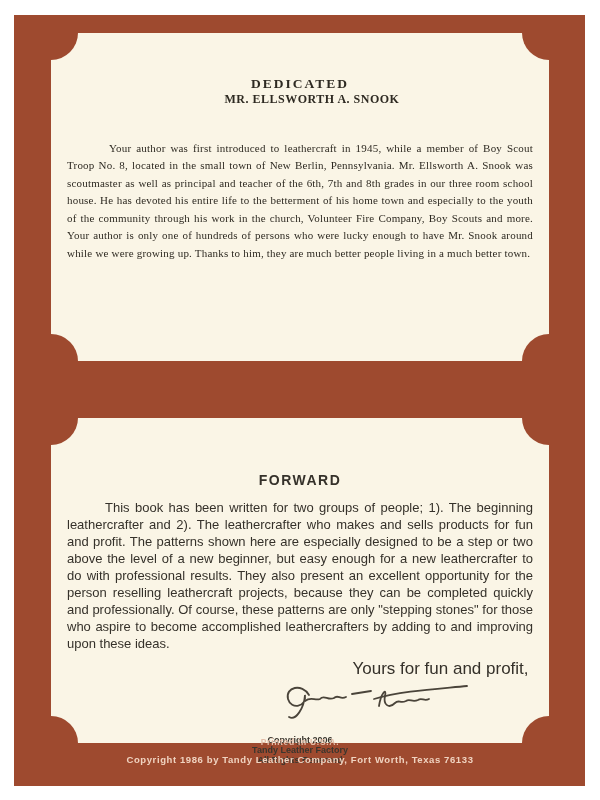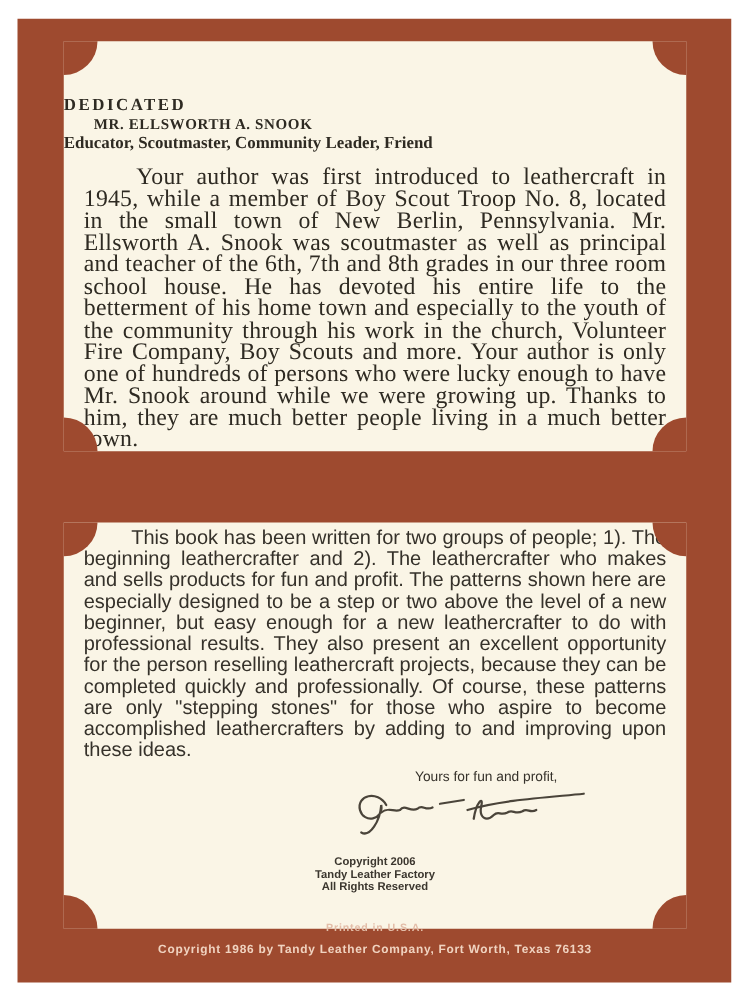--- a/index.html
+++ b/index.html
@@ -25,46 +25,47 @@
   .panel-2{top:418px;height:325px;}
   .cut{
     position:absolute;width:27px;height:27px;background:#9e4a2f;
   }
   .cut-tl{top:0;left:0;border-bottom-right-radius:100%;}
   .cut-tr{top:0;right:0;border-bottom-left-radius:100%;}
   .cut-bl{bottom:0;left:0;border-top-right-radius:100%;}
   .cut-br{bottom:0;right:0;border-top-left-radius:100%;}
 
   
-  .ded-head{padding-top:44px;text-align:left;font-weight:bold;}
+  .ded-head{padding-top:44px;text-align:center;font-weight:bold;}
   .ded-line1{font-size:13.5px;line-height:14.5px;letter-spacing:2px;}
   .ded-line2{font-size:13.5px;line-height:14.5px;letter-spacing:1px;}
   .ded-line3{font-size:12px;line-height:15px;letter-spacing:0.5px;margin-left:24px;}
   .ded-line4{font-size:13.5px;line-height:14.5px;}
   .ded-body{
-    width:466px;margin:12px auto 0;
-    font-size:19px;line-height:17.5px;
+    width:466px;margin:33px auto 0;
+    font-size:11px;line-height:17.5px;
     text-align:justify;text-indent:42px;
     letter-spacing:0.2px;
   }
 
   
   .panel-2{font-family:"Liberation Sans", sans-serif;color:#35312a;}
   .fwd-head{
     padding-top:42px;text-align:center;
     font-weight:bold;font-size:14px;letter-spacing:1.5px;
   }
   .fwd-body{
     width:466px;margin:4px auto 0;
-    font-size:16px;line-height:17px;
+    font-size:13px;line-height:17px;
     text-align:justify;text-indent:38px;
   }
   .fwd-closing{
     margin:7px 0 0 281px;
-    font-size:11px;
+    font-size:17px;
+    text-align:center;
   }
   .signature{display:block;margin:1px 0 0 228px;}
   .printed-name{margin:-4px 0 0 294px;font-size:13px;}
   .copyright-block{
     margin-top:11px;text-align:center;
     font-weight:bold;color:#3b362e;
   }
   .cb-line{font-size:9px;line-height:10px;}
   .cb-line4{font-size:8.7px;line-height:10px;}
 
@@ -92,31 +93,31 @@
 
   <section class="panel panel-1">
     <div class="cut cut-tl"></div>
     <div class="cut cut-tr"></div>
     <div class="cut cut-bl"></div>
     <div class="cut cut-br"></div>
 
     <div class="ded-head">
       <div class="ded-line1">DEDICATED</div>
       <div class="ded-line3">MR. ELLSWORTH A. SNOOK</div>
-      <div class="ded-line4">Educator, Scoutmaster, Community Leader, Friend</div>
     </div>
     <p class="ded-body">Your author was first introduced to leathercraft in 1945, while a member of Boy Scout Troop No. 8, located in the small town of New Berlin, Pennsylvania. Mr. Ellsworth A. Snook was scoutmaster as well as principal and teacher of the 6th, 7th and 8th grades in our three room school house. He has devoted his entire life to the betterment of his home town and especially to the youth of the community through his work in the church, Volunteer Fire Company, Boy Scouts and more. Your author is only one of hundreds of persons who were lucky enough to have Mr. Snook around while we were growing up. Thanks to him, they are much better people living in a much better town.</p>
   </section>
 
   <section class="panel panel-2">
     <div class="cut cut-tl"></div>
     <div class="cut cut-tr"></div>
     <div class="cut cut-bl"></div>
     <div class="cut cut-br"></div>
 
+    <h2 class="fwd-head">FORWARD</h2>
     <p class="fwd-body">This book has been written for two groups of people; 1). The beginning leathercrafter and 2). The leathercrafter who makes and sells products for fun and profit. The patterns shown here are especially designed to be a step or two above the level of a new beginner, but easy enough for a new leathercrafter to do with professional results. They also present an excellent opportunity for the person reselling leathercraft projects, because they can be completed quickly and professionally. Of course, these patterns are only "stepping stones" for those who aspire to become accomplished leathercrafters by adding to and improving upon these ideas.</p>
     <div class="fwd-closing">Yours for fun and profit,</div>
 
     <svg class="signature" width="196" height="44" viewBox="0 0 196 44" aria-hidden="true">
       <g fill="none" stroke="#4a443a" stroke-width="1.8" stroke-linecap="round">
         <path d="M30,15 C23,3 6,7 9,19 C12,30 28,27 26,15 C25,28 17,41 10,37"></path>
         <path d="M26,21 C32,16 36,21 41,19 C45,14 49,21 55,18 C59,14 61,20 67,17"></path>
         <path d="M73,14 L92,11"></path>
         <path d="M100,26 C102,13 108,7 106,16 C104,25 110,29 116,23 C120,19 121,24 127,21 C131,18 133,23 139,20 C143,17 145,22 150,19"></path>
         <path d="M95,19 C122,11 158,9 188,6"></path>

